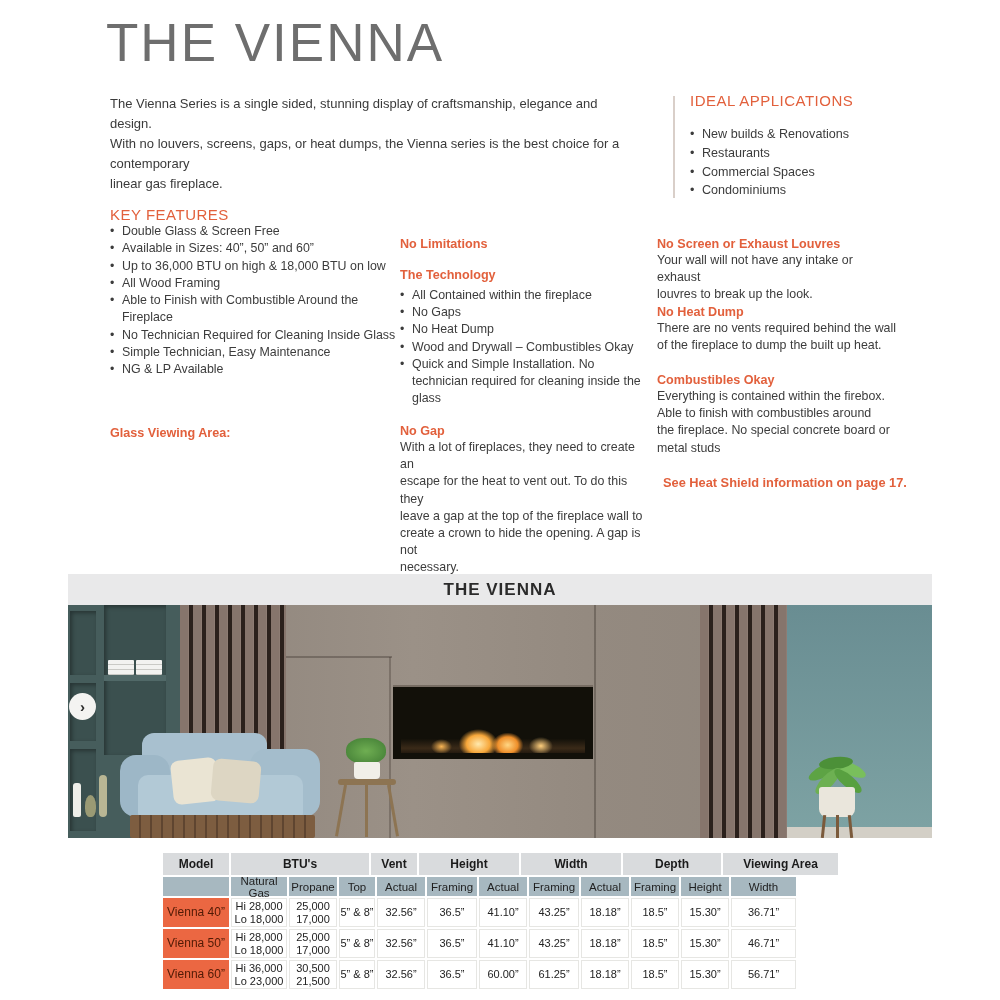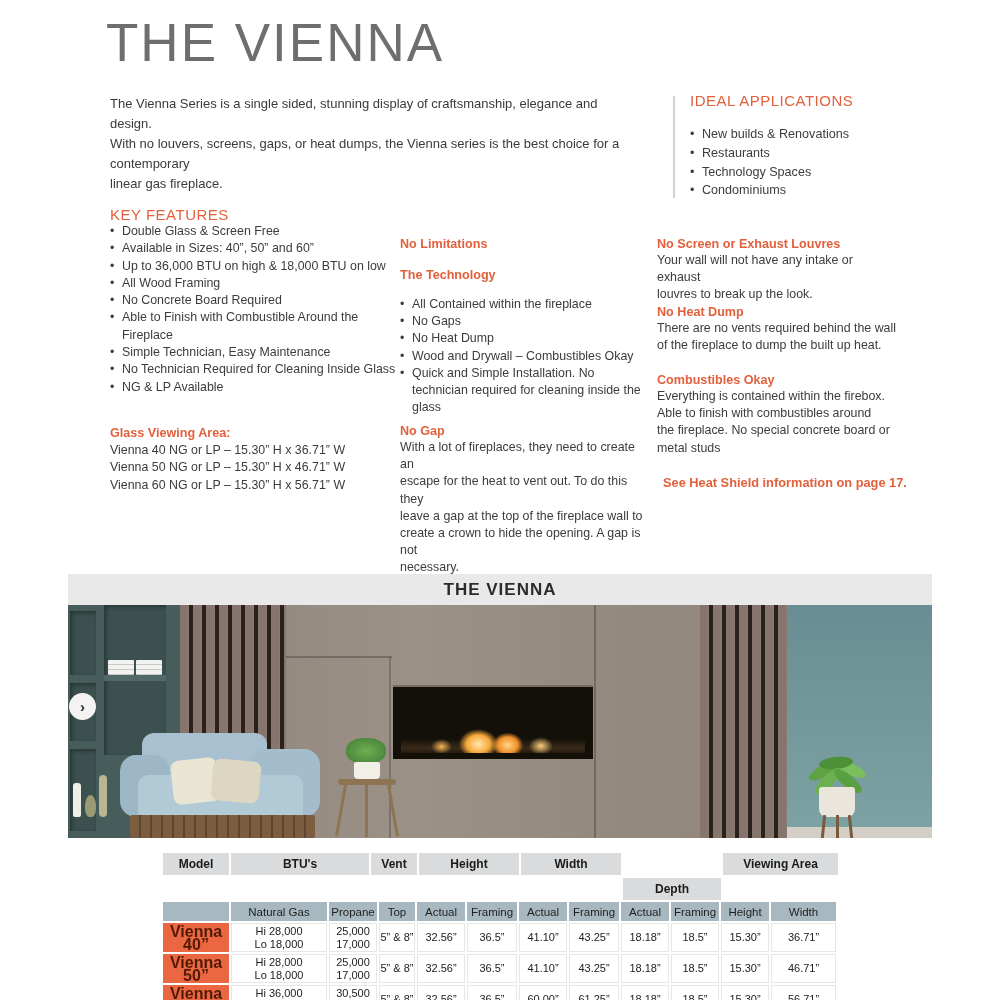--- a/index.html
+++ b/index.html
@@ -26,21 +26,21 @@
   .ideal ul{margin-top:16px;font-size:12.6px;line-height:18.8px;}
 
   .features{left:110px;top:206px;width:295px;}
   .features ul{margin-top:0;font-size:12.4px;line-height:17.3px;}
 
   .glass{left:110px;top:426px;width:290px;}
   .glass ul{margin-top:2px;font-size:12.4px;line-height:17.3px;}
 
   .midcol{left:400px;top:237px;width:245px;}
   .midcol .tech-head{margin-top:17px;}
-  .midcol ul{margin-top:14px;font-size:12.4px;line-height:17.2px;}
+  .midcol ul{margin-top:5px;font-size:12.4px;line-height:17.2px;}
 
   .nogap{left:400px;top:424px;width:245px;}
   .body-p{font-size:12.4px;line-height:17.2px;margin-top:1px;}
 
   .rc1{left:657px;top:237px;width:240px;}
   .rc2{left:657px;top:305px;width:240px;}
   .rc3{left:657px;top:373px;width:240px;}
   .heatshield{left:663px;top:475px;width:280px;color:var(--accent,#E2603C);font-weight:bold;font-size:12.8px;}
 
   
@@ -108,68 +108,62 @@
   .pleg{width:3px;height:23px;background:#7b5a3b;top:60px;}
   .pl1{left:17px;transform:rotate(6deg);} .pl2{left:31px;} .pl3{left:44px;transform:rotate(-6deg);}
 
   
   .spec{left:163px;top:853px;width:675px;}
   .trow{display:flex;gap:2px;margin-bottom:2px;}
   .cell{box-sizing:border-box;display:flex;align-items:center;justify-content:center;text-align:center;}
   .grow .cell{height:22px;background:var(--header-bg,#D9DBDD);font-weight:bold;font-size:12px;color:#1b1b1b;}
   .srow .cell{height:19px;background:var(--subheader-bg,#A7B8C0);font-size:11.5px;color:#1f1f1f;}
   .drow .cell{height:29px;background:#fff;border:1px solid #e6e6e3;font-size:11px;color:#222;white-space:pre-line;line-height:13px;}
-  .drow .model{background:var(--table-model-bg,#EB6742);border:none;font-weight:bold;font-size:16px;color:#511a05;}
-  .w-model{width:66px;} .w-ng{width:96px;} .w-pr{width:48px;} .w-top{width:36px;}
+  .drow .model{background:var(--table-model-bg,#EB6742);border:none;font-weight:normal;font-size:12px;color:#511a05;}
+  .w-model{width:66px;} .w-ng{width:56px;} .w-pr{width:48px;} .w-top{width:36px;}
   .w-ha{width:48px;} .w-hf{width:50px;} .w-wa{width:48px;} .w-wf{width:50px;}
   .w-da{width:48px;} .w-df{width:48px;} .w-vh{width:48px;} .w-vw{width:65px;}
-  .w-btus{width:138px;} .w-height{width:100px;} .w-width{width:100px;} .w-depth{width:98px;margin-top:25px;} .w-view{width:115px;}
+  .w-btus{width:138px;} .w-height{width:100px;} .w-width{width:100px;} .w-depth{width:98px;} .w-view{width:115px;}
 </style>
 </head>
 <body>
 
 <div class="abs page-title">THE VIENNA</div>
 <div class="abs intro pre">The  Vienna Series is a single sided, stunning display of craftsmanship, elegance and design.
 With no louvers, screens, gaps, or heat dumps, the Vienna series is the best choice for a contemporary
 linear gas fireplace.</div>
 
 <div class="abs v-divider"></div>
 
 <section class="abs ideal">
   <div class="h-lg">IDEAL APPLICATIONS</div>
   <ul class="bullets">
       <li>New builds &amp; Renovations</li>
       <li>Restaurants</li>
-      <li>Technology Spaces</li>
+      <li>Commercial Spaces</li>
       <li>Condominiums</li>
     </ul>
 </section>
 
 <section class="abs features">
   <div class="h-lg">KEY FEATURES</div>
   <ul class="bullets">
       <li>Double Glass &amp; Screen Free</li>
       <li>Available in Sizes: 40”, 50” and 60”</li>
       <li>Up to 36,000 BTU on high &amp; 18,000 BTU on low</li>
       <li>All Wood Framing</li>
-      <li>No Concrete Board Required</li>
       <li>Able to Finish with Combustible Around the Fireplace</li>
+      <li>No Technician Required for Cleaning Inside Glass</li>
       <li>Simple Technician, Easy Maintenance</li>
-      <li>No Technician Required for Cleaning Inside Glass</li>
       <li>NG &amp; LP Available</li>
     </ul>
 </section>
 
 <section class="abs glass">
   <div class="h-sm">Glass Viewing Area:</div>
-  <ul class="plain">
-      <li>Vienna 40 NG or LP – 15.30” H x 36.71” W</li>
-      <li>Vienna 50 NG or LP – 15.30” H x 46.71” W</li>
-      <li>Vienna 60 NG or LP – 15.30” H x 56.71” W</li>
-    </ul>
 </section>
 
 <section class="abs midcol">
   <div class="h-sm">No Limitations</div>
   <div class="h-sm tech-head">The Technology</div>
   <ul class="bullets">
       <li>All Contained within the fireplace</li>
       <li>No Gaps</li>
       <li>No Heat Dump</li>
       <li>Wood and Drywall – Combustibles Okay</li>

